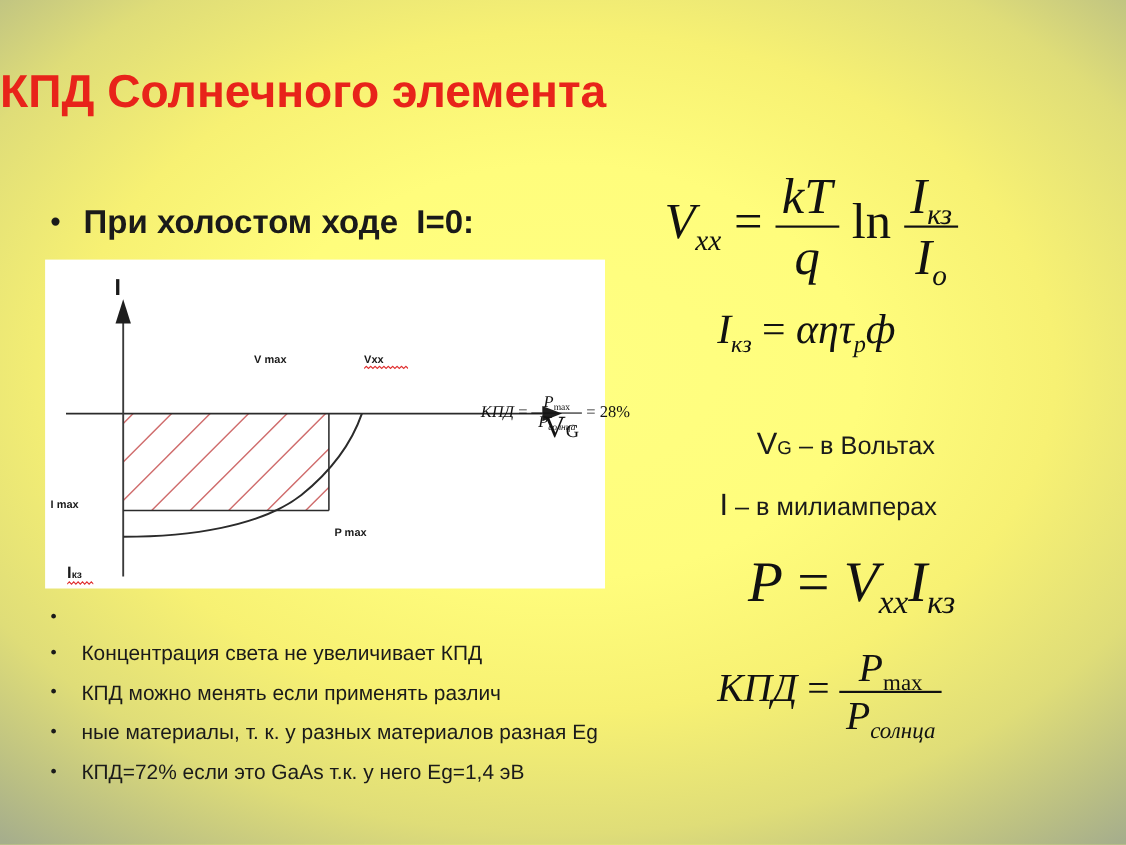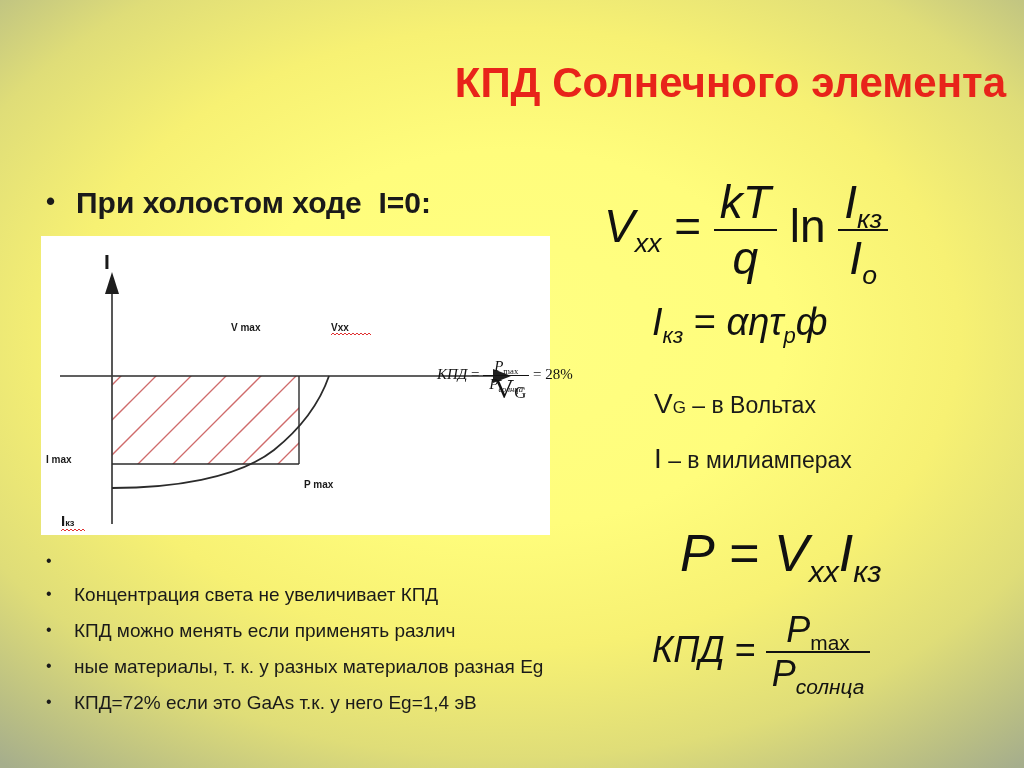--- a/index.html
+++ b/index.html
@@ -21,22 +21,22 @@
         #FFFD7C 34%,
         #F7F173 56%,
         #DFDD78 76%,
         #B9BE84 92%,
         #A6AE8C 100%);
   }
 
   
   #title {
     position: absolute;
-    left: 0; right: 18px; top: 62px;
-    text-align: right;
+    left: 0; right: 7px; top: 62px;
+    text-align: left;
     color: #E8231A;
     font-size: 42px;
     font-weight: bold;
     letter-spacing: 0px;
     line-height: 1;
     white-space: nowrap;
   }
 
   
   .bullet-row {
@@ -98,24 +98,23 @@
     line-height: 1;
     margin-bottom: 17px;
   }
   #bottom-list .bl-dot {
     flex: 0 0 auto; width: 28px; font-size: 16px; position: relative; top: 1px;
   }
 
   
   .formula {
     position: absolute;
-    font-family: Liberation Sans, sans-serif;
+    font-family: Liberation Serif, serif;
     color: #111;
     white-space: nowrap;
-    margin-top: 23px;
   }
   .frac {
     display: inline-block;
     vertical-align: middle;
     text-align: center;
   }
   .frac .num { display: block; padding: 0 6px; }
   .frac .den { display: block; padding: 0 6px; border-top: 2px solid #111; }
   .it { font-style: italic; }
   .up { font-style: normal; }
@@ -125,21 +124,21 @@
   #f-vxx { left: 604px; top: 152px; font-size: 46px; }
   #f-ikz { left: 652px; top: 278px; font-size: 38px; font-style: italic; }
   #f-p   { left: 680px; top: 500px; font-size: 52px; }
   #f-kpd { left: 652px; top: 586px; font-size: 36px; }
 
   .rtext {
     position: absolute;
     color: #1A1A1A;
     white-space: nowrap;
   }
-  #t-vg { left: 654px; top: 388px; font-size: 23px; }
+  #t-vg { left: 688px; top: 388px; font-size: 23px; }
   #t-i  { left: 654px; top: 443px; font-size: 23px; }
   #t-vg .big, #t-i .big { font-size: 28px; font-weight: 500; }
   #t-vg .gsub { font-size: 17px; }
 
   
   #f-kpd-inline {
     position: absolute;
     left: 437px; top: 358px;
     font-family: "Liberation Serif", serif;
     font-size: 15px;

